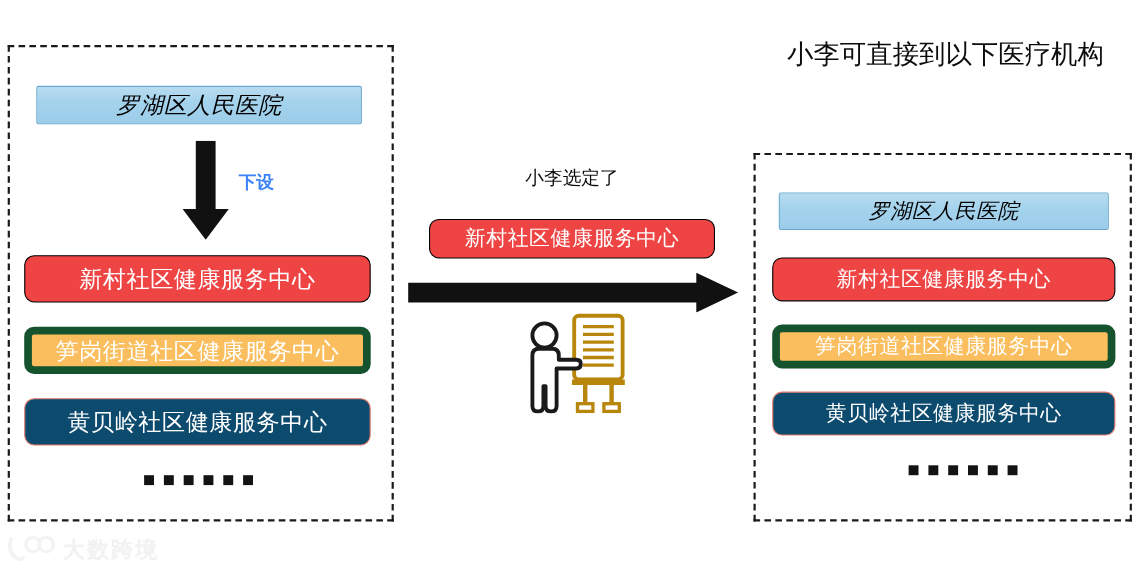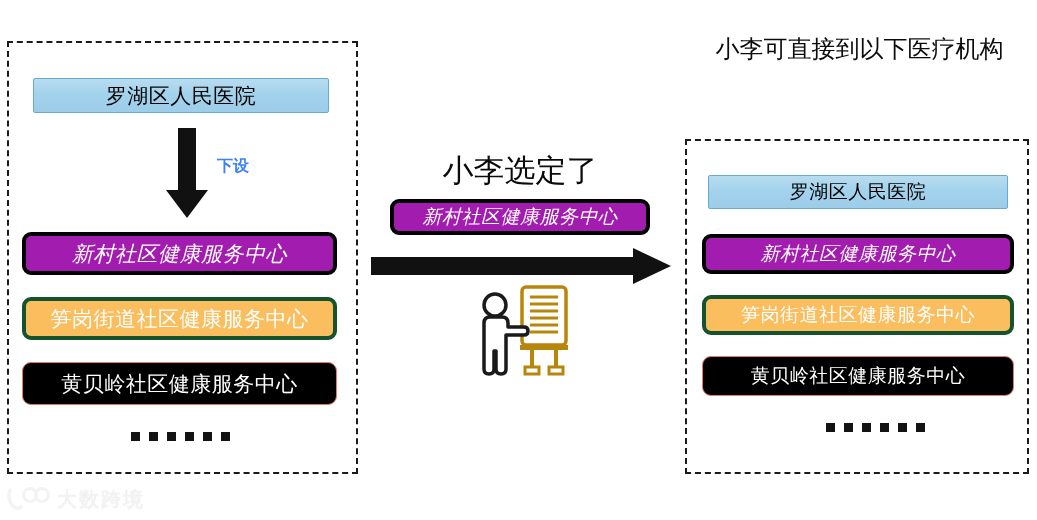--- a/index.html
+++ b/index.html
@@ -39,37 +39,37 @@
     white-space: nowrap;
     letter-spacing: 0.5px;
   }
 
   
   .box-hospital {
     background: linear-gradient(180deg, #b8dcf0 0%, #a3d2ec 45%, #9ccde9 100%);
     border: 1px solid #68a9cf;
     border-radius: 2px;
     color: #000000;
+    font-style: italic;
   }
   
   .box-blue {
-    background: #a21caf;
-    border: 4px solid #000000;
+    background: #ef4444;
+    border: 1px solid #000000;
     border-radius: 9px;
     color: #ffffff;
-    font-style: italic;
   }
   .box-orange {
     background: #fbbe5e;
-    border: 4px solid #14532d;
+    border: 7px solid #14532d;
     border-radius: 9px;
     color: #ffffff;
   }
   .box-salmon {
-    background: #000000;
+    background: #0c4a6e;
     border: 1px solid #e27a6a;
     border-radius: 9px;
     color: #ffffff;
   }
 
   
   #l-hospital { left: 33px;  top: 78px;  width: 296px; height: 35px; font-size: 21px; }
   #l-blue     { left: 22px;  top: 232px; width: 315px; height: 43px; font-size: 21px; }
   #l-orange   { left: 22px;  top: 297px; width: 315px; height: 43px; font-size: 21px; }
   #l-salmon   { left: 22px;  top: 362px; width: 315px; height: 43px; font-size: 21px; }
@@ -126,21 +126,21 @@
     height: 36px;
   }
 
   
   #mid-heading {
     position: absolute;
     left: 390px;
     top: 150px;
     width: 260px;
     text-align: center;
-    font-size: 31px;
+    font-size: 17px;
     color: #0b0b0b;
     white-space: nowrap;
   }
   #right-heading {
     position: absolute;
     left: 687px;
     top: 28px;
     width: 345px;
     text-align: center;
     font-size: 24px;

